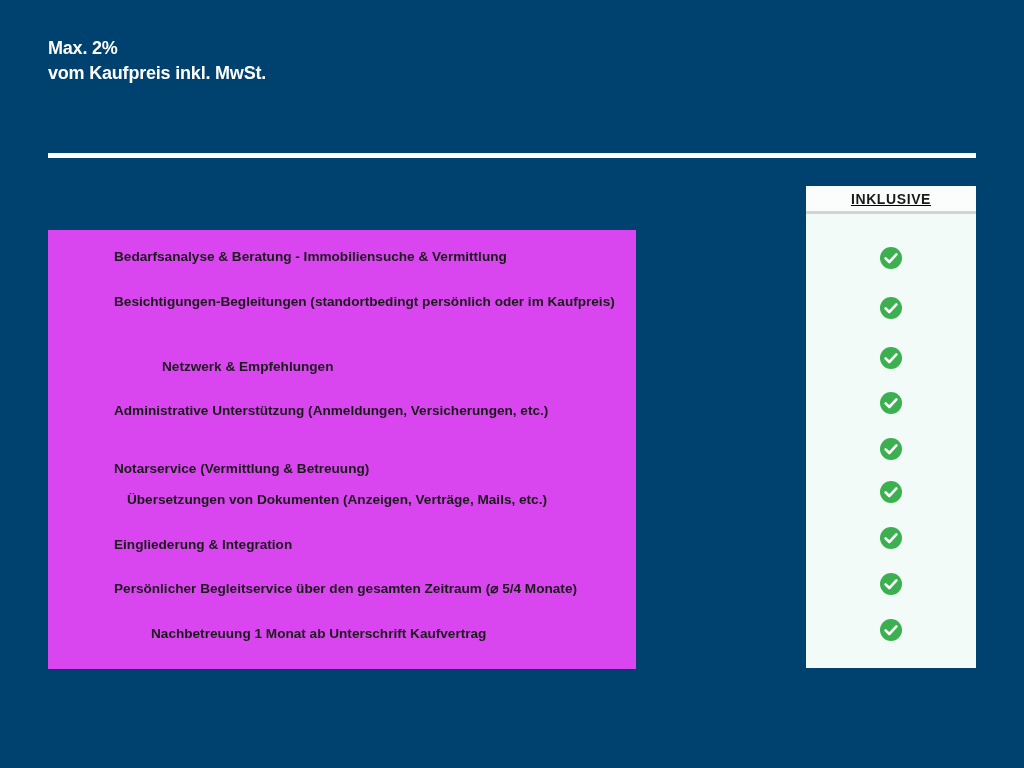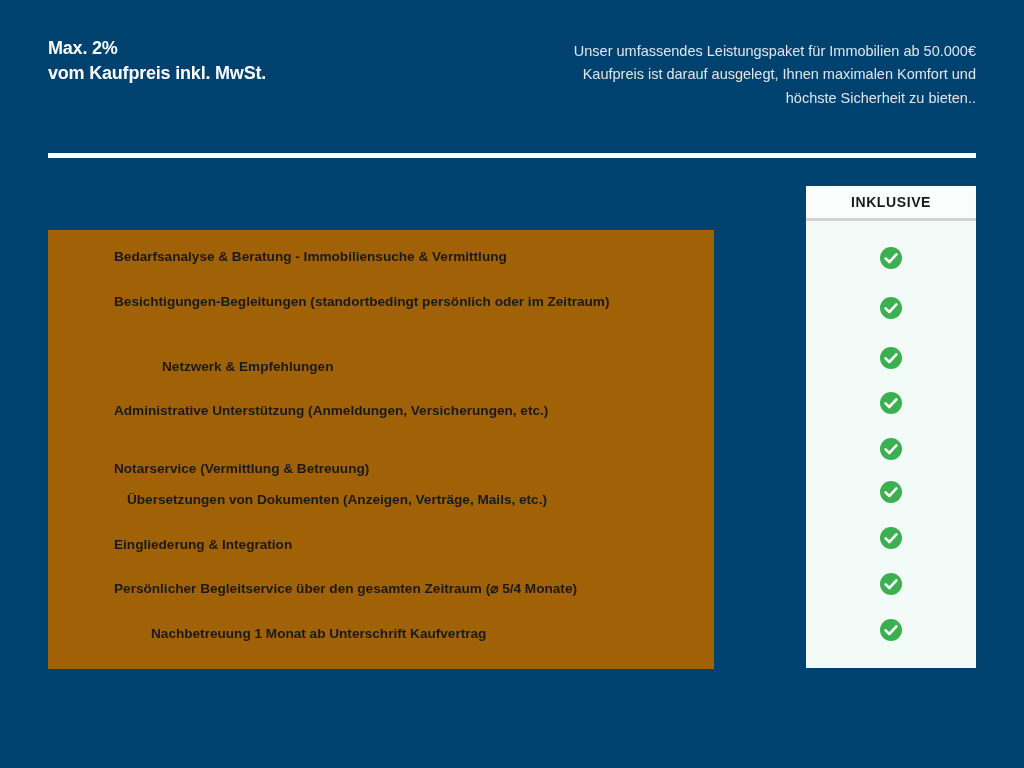--- a/index.html
+++ b/index.html
@@ -61,23 +61,23 @@
     width: 928px;
     height: 5px;
     background: #ffffff;
   }
 
   
   .services-card {
     position: absolute;
     left: 48px;
     top: 230px;
-    width: 666px;
+    width: 588px;
     height: 439px;
-    background: #a16207;
+    background: #d946ef;
     box-sizing: border-box;
     padding: 16px 18px 16px 18px;
   }
   .service-item {
     color: #1a1a1a;
     font-size: 13.6px;
     font-weight: bold;
     line-height: 1.45;
     position: absolute;
     left: 66px;
@@ -87,27 +87,28 @@
   
   .inklusive-panel {
     position: absolute;
     left: 806px;
     top: 186px;
     width: 170px;
     height: 482px;
     background: #f2fbf7;
   }
   .inklusive-header {
-    height: 35px;
+    height: 28px;
     background: #fafdfb;
     border-bottom: 3px solid #d3d3d3;
     display: flex;
     align-items: center;
     justify-content: center;
     box-sizing: border-box;
+    text-decoration: underline;
   }
   .inklusive-header-label {
     color: #1a1a1a;
     font-size: 14px;
     font-weight: bold;
     letter-spacing: 0.6px;
   }
   .check-row {
     position: absolute;
     left: 0;
@@ -134,29 +135,28 @@
   }
 </style>
 </head>
 <body>
 
 <div class="slide">
 
   <div class="header">
     <h1 class="title">Max. 2%
 vom Kaufpreis inkl. MwSt.</h1>
-    <p class="subtitle">Unser umfassendes Leistungspaket für Immobilien ab 50.000€ Kaufpreis ist darauf ausgelegt, Ihnen maximalen Komfort und höchste Sicherheit zu bieten..</p>
   </div>
 
   <div class="rule"></div>
 
   <div class="services-card">
     <div id="services-list">
         <div class="service-item" style="top: 17px;"><span>Bedarfsanalyse &amp; Beratung - Immobiliensuche &amp; Vermittlung</span></div>
-        <div class="service-item" style="top: 62px;"><span>Besichtigungen-Begleitungen (standortbedingt persönlich oder im Zeitraum)</span></div>
+        <div class="service-item" style="top: 62px;"><span>Besichtigungen-Begleitungen (standortbedingt persönlich oder im Kaufpreis)</span></div>
         <div class="service-item" style="top: 127px; padding-left: 48px;"><span>Netzwerk &amp; Empfehlungen</span></div>
         <div class="service-item" style="top: 171px;"><span>Administrative Unterstützung (Anmeldungen, Versicherungen, etc.)</span></div>
         <div class="service-item" style="top: 229px;"><span>Notarservice (Vermittlung &amp; Betreuung)</span></div>
         <div class="service-item" style="top: 260px; margin-left: 13px;"><span>Übersetzungen von Dokumenten (Anzeigen, Verträge, Mails, etc.)</span></div>
         <div class="service-item" style="top: 305px;"><span>Eingliederung &amp; Integration</span></div>
         <div class="service-item" style="top: 349px;"><span>Persönlicher Begleitservice über den gesamten Zeitraum (⌀ 5/4 Monate)</span></div>
         <div class="service-item" style="top: 394px; padding-left: 37px;"><span>Nachbetreuung 1 Monat ab Unterschrift Kaufvertrag</span></div>
       </div>
   </div>
 

